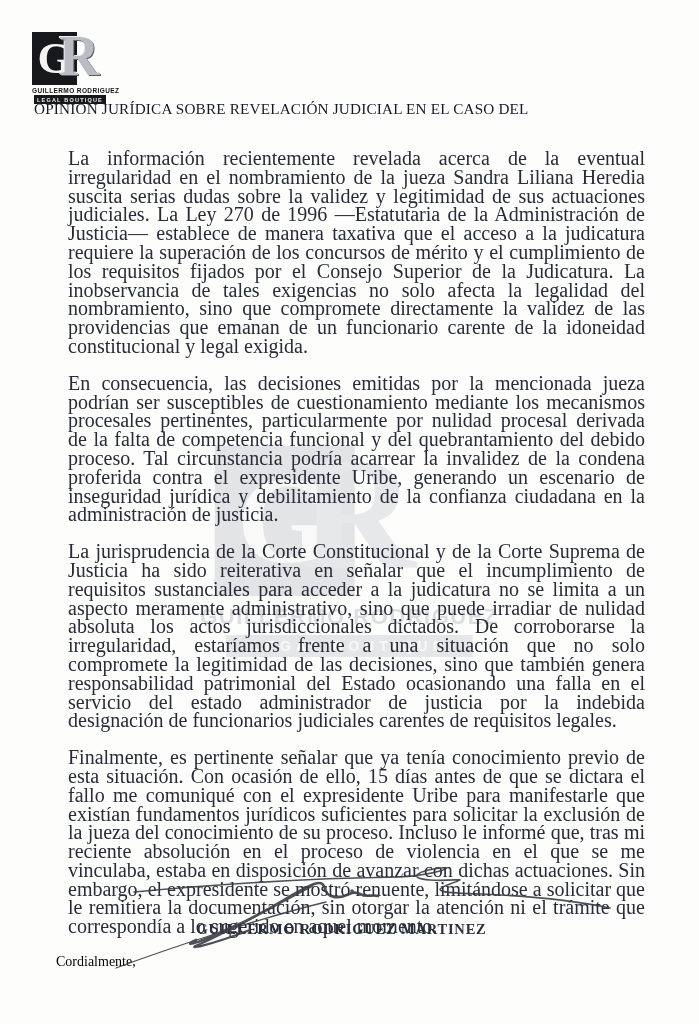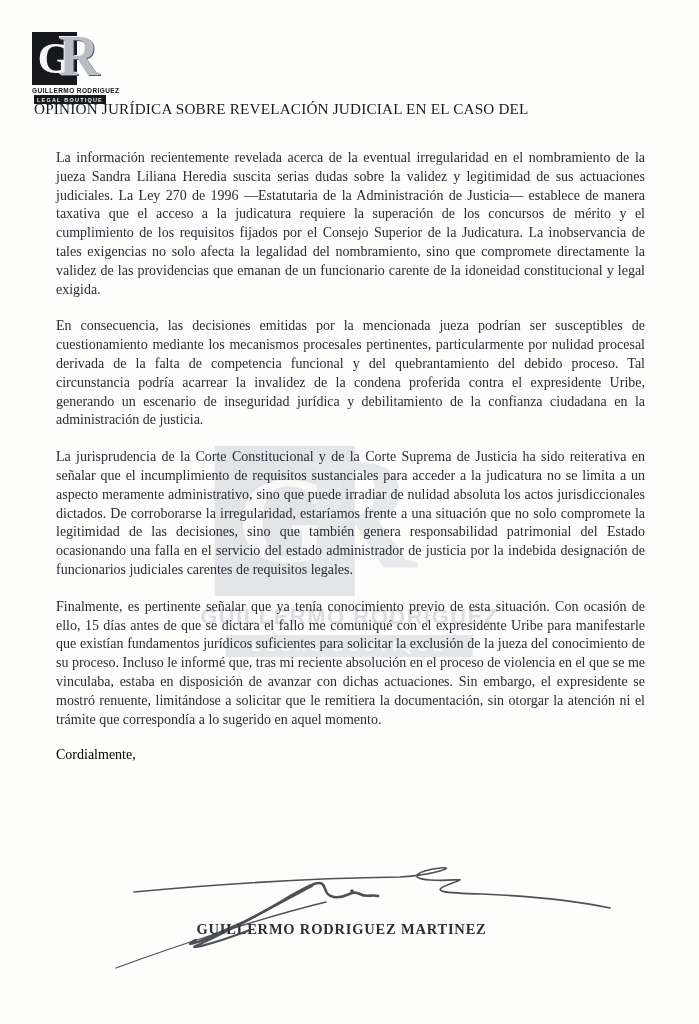--- a/index.html
+++ b/index.html
@@ -41,21 +41,21 @@
   .wm-tag{display:inline-block;margin-top:5px;background:#cfd1d6;color:#f5f5f4;
     font:bold 14px "Liberation Sans",sans-serif;letter-spacing:5px;padding:3px 26px;}
 
   
   .title{position:absolute;top:100px;left:34px;right:40px;z-index:2;
     text-align:left;font-weight:normal;font-size:15.2px;line-height:18.5px;
     color:#141925;letter-spacing:.2px;}
 
   
   .content{position:absolute;top:149px;left:56px;width:589px;z-index:2;}
-  .content p{margin:0 0 18px 0;font-size:14px;line-height:18.8px;
+  .content p{margin:0 0 18px 12px;font-size:20px;line-height:18.8px;
     text-align:justify;color:#272c38;}
   .closing{font-size:14px;color:#000000;}
 
   
   .sig-name{position:absolute;top:921px;left:0;width:683px;text-align:center;z-index:2;
     font-weight:bold;font-size:14.5px;letter-spacing:.8px;color:#2b2f3a;}
   .sig-svg{position:absolute;left:100px;top:856px;z-index:3;pointer-events:none;}
 </style>
 </head>
 <body>

